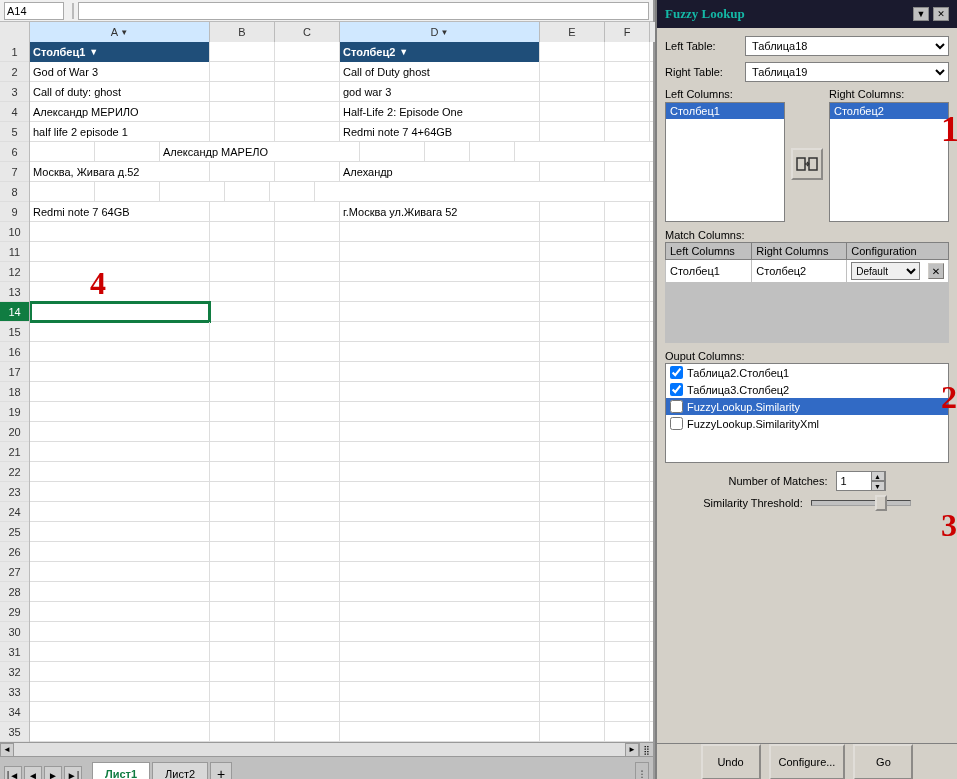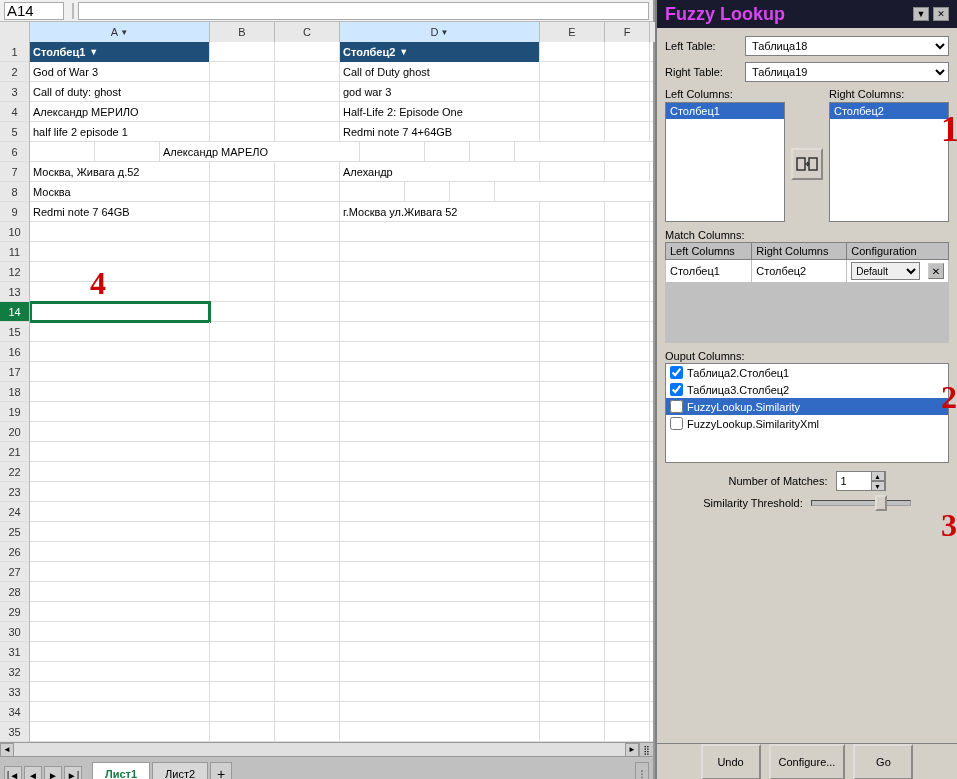--- a/index.html
+++ b/index.html
@@ -21,21 +21,21 @@
       border-bottom: 1px solid #bbb;
       display: flex;
       align-items: center;
       padding: 0 4px;
     }
 
     .name-box {
       width: 60px;
       height: 18px;
       border: 1px solid #aaa;
-      font-size: 15px;
+      font-size: 11px;
       padding: 0 2px;
       margin-right: 4px;
     }
 
     .formula-input {
       flex: 1;
       height: 18px;
       border: 1px solid #aaa;
       font-size: 11px;
       padding: 0 2px;
@@ -240,23 +240,24 @@
       height: 28px;
       background: #1a1a2e;
       display: flex;
       align-items: center;
       justify-content: space-between;
       padding: 0 8px;
       color: white;
     }
 
     .panel-title {
-      font-size: 18px;
+      font-size: 13px;
       font-weight: bold;
-      color: #d946ef;
+      color: #14b8a6;
+      font-family: Liberation Serif, serif;
     }
 
     .titlebar-controls {
       display: flex;
       gap: 4px;
     }
 
     .title-btn {
       width: 16px;
       height: 14px;
@@ -697,21 +698,20 @@
           <div class="grid-row">
             <div class="grid-cell cell-a">Москва, Живага д.52</div>
             <div class="grid-cell cell-b"></div>
             <div class="grid-cell cell-c"></div>
             <div class="grid-cell cell-d">Алехандр</div>
             <div class="grid-cell cell-e"></div>
             <div class="grid-cell cell-f"></div>
             <div class="grid-cell cell-g"></div>
           </div>
           <div class="grid-row">
-            <div class="grid-cell cell-a">Москва</div>
             <div class="grid-cell cell-b"></div>
             <div class="grid-cell cell-c"></div>
             <div class="grid-cell cell-e"></div>
             <div class="grid-cell cell-f"></div>
             <div class="grid-cell cell-g"></div>
           </div>
           <div class="grid-row">
             <div class="grid-cell cell-a">Redmi note 7 64GB</div>
             <div class="grid-cell cell-b"></div>
             <div class="grid-cell cell-c"></div>

